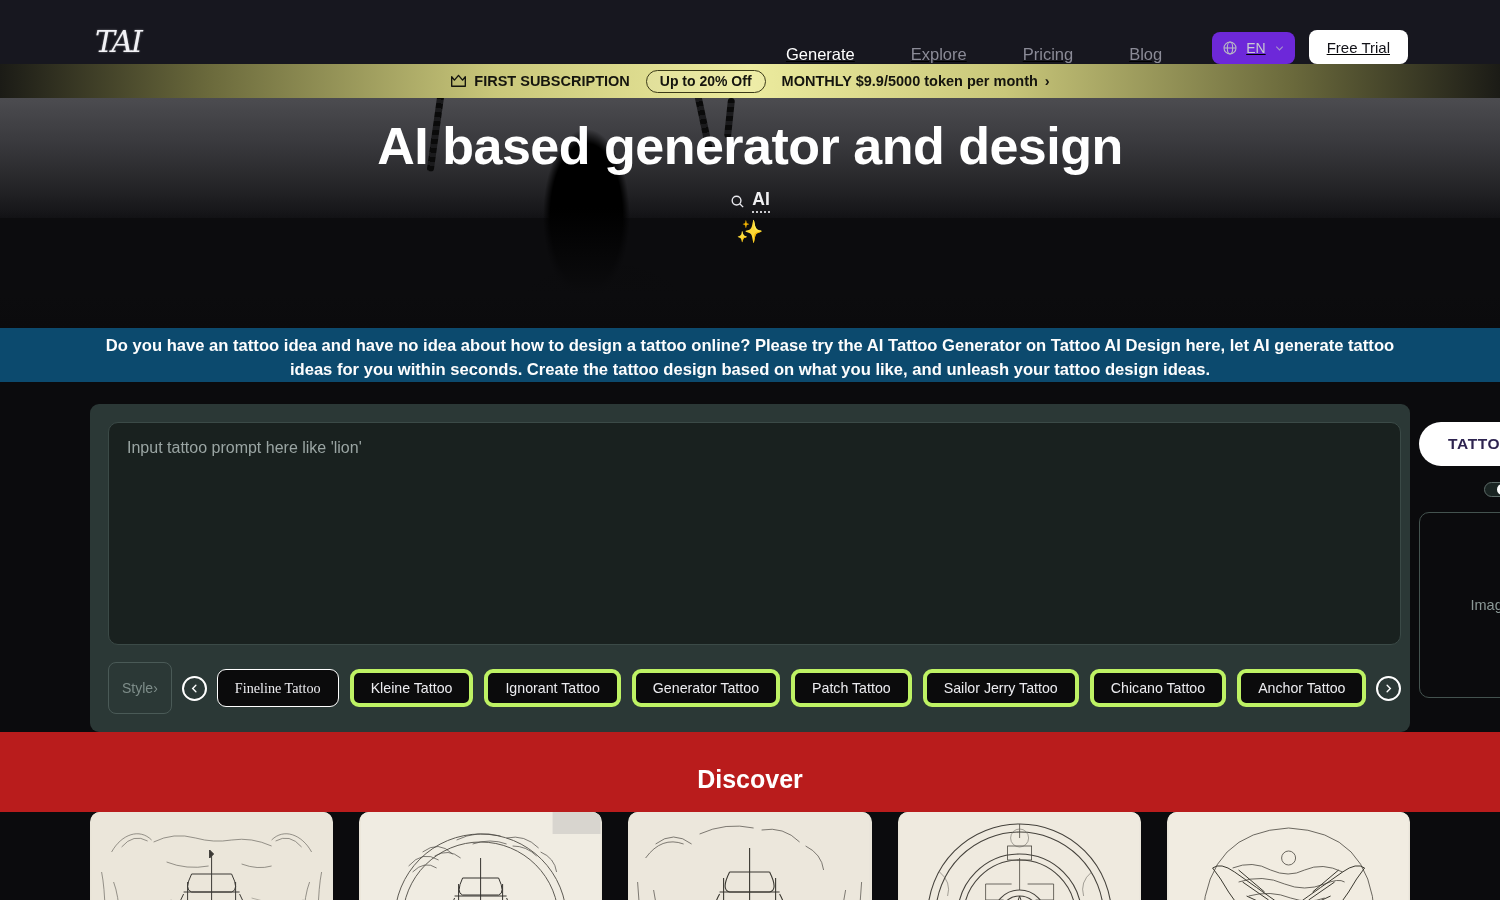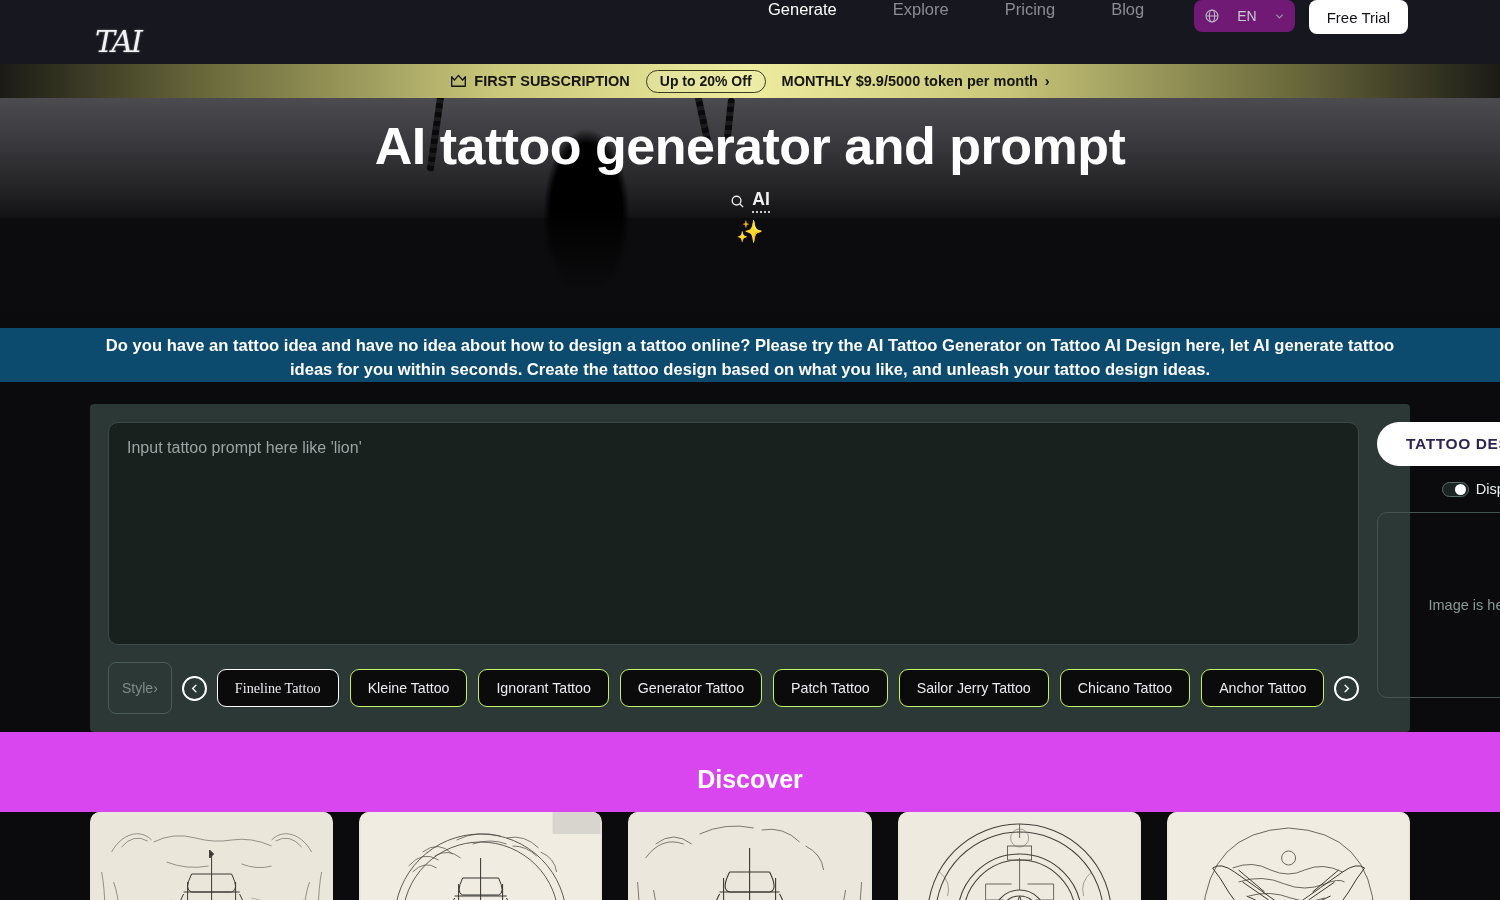--- a/index.html
+++ b/index.html
@@ -21,30 +21,30 @@
     position: absolute; left: 92px; top: 20px;
     width: 52px; height: 42px;
     font-family: "DejaVu Serif", serif;
     font-style: italic; font-size: 30px; color: #f2f2f6;
     letter-spacing: -2px;
     display: flex; align-items: center; justify-content: center;
     text-shadow: 0 0 2px rgba(255,255,255,.5);
   }
   .nav {
     position: absolute; right: 92px; top: 0;
-    height: 64px; display: flex; align-items: flex-start; gap: 0;
+    height: 64px; display: flex; align-items: flex-end; gap: 0; text-decoration: underline;
   }
   .nav-link {
     font-size: 16.5px; color: #8b8b97;
     padding: 0 28px; text-decoration: none; white-space: nowrap;
   }
   .nav-link.active { color: #ffffff; }
   .lang {
-    display: flex; align-items: center; gap: 17px;
-    background: #701a75; border-radius: 8px;
+    display: flex; align-items: center; gap: 8px;
+    background: #6d28d9; border-radius: 8px;
     height: 32px; padding: 0 10px; margin-left: 22px;
     color: #c9c9d2; font-size: 14px;
   }
   .globe { width: 16px; height: 16px; flex: 0 0 16px; }
   .chev { width: 11px; height: 11px; opacity: .75; }
   .free-trial {
     margin-left: 14px;
     background: #ffffff; color: #121218;
     border: none; border-radius: 8px;
     height: 34px; padding: 0 18px;
@@ -117,21 +117,21 @@
   }
   .desc {
     text-align: center; color: #fdfdfd;
     font-size: 16.6px; font-weight: bold; line-height: 1.45;
     max-width: 1320px; margin: 0 auto;
   }
 
   
   .panel-wrap { width: 1500px; background: #0b0b0d; padding: 22px 90px 0; }
   .panel {
-    width: 1320px; background: #2b3836; border-radius: 4px;
+    width: 1320px; background: #2b3836; border-radius: 9px;
     padding: 18px; display: flex; gap: 18px;
   }
   .panel-left { flex: 1 1 auto; display: flex; flex-direction: column; }
   .prompt-box {
     background: #19211f; border: 1px solid #3b4a47;
     border-radius: 10px; height: 223px; width: 100%;
     padding: 16px 18px; resize: none;
     color: #e4e7e6; font-size: 16px; font-family: inherit;
   }
   .prompt-box::placeholder { color: #9aa5a3; }
@@ -147,21 +147,21 @@
     flex: 0 0 auto; width: 25px; height: 25px; border-radius: 50%;
     border: 2px solid #ffffff; background: transparent; color: #fff;
     display: flex; align-items: center; justify-content: center;
     font-size: 12px; cursor: pointer; padding: 0; line-height: 1;
   }
   .chips {
     flex: 1 1 auto; display: flex; gap: 11px; overflow: hidden; align-items: center;
   }
   .chip {
     flex: 0 0 auto; height: 38px; padding: 0 17px;
-    background: #0b0b0c; border: 1px solid #bef264; border-radius: 9px;
+    background: #0b0b0c; border: 4px solid #bef264; border-radius: 9px;
     color: #ececf0; font-size: 14.2px; font-family: inherit;
     display: flex; align-items: center; white-space: nowrap; cursor: pointer;
   }
   .chip.selected { border: 1.6px solid #ffffff; font-family: Liberation Serif, serif; }
 
   .panel-right { flex: 0 0 190px; display: flex; flex-direction: column; align-items: center; }
   .design-btn {
     width: 190px; height: 44px; border-radius: 22px; border: none;
     background: #ffffff; color: #2e2450;
     font-size: 15.5px; font-weight: bold; letter-spacing: .6px;
@@ -181,21 +181,21 @@
   .toggle-label { color: #e8ecec; font-size: 14.6px; }
   .img-slot {
     margin-top: 15px; width: 190px; height: 186px;
     border: 1px solid #44534f; border-radius: 10px;
     display: flex; align-items: center; justify-content: center;
     color: #8b9896; font-size: 14.5px;
   }
 
   
   .discover-title {
-    width: 1500px; background: #d946ef;
+    width: 1500px; background: #b91c1c;
     text-align: center; color: #ffffff;
     font-size: 25px; font-weight: bold; padding: 33px 0 18px;
   }
   .cards {
     width: 1500px; background: #0b0b0d;
     display: flex; gap: 26px; padding: 0 90px;
   }
   .card {
     flex: 1 1 0; height: 160px; border-radius: 10px; overflow: hidden;
     background: #e9e4d8; position: relative;
@@ -248,21 +248,21 @@
   <div class="hero-bg">
     <div class="hero-sheen"></div>
     <div class="hero-silhouette"></div>
     <div class="hero-chain" style="left:432px; top:-4px; height:78px; transform:rotate(8deg);"></div>
     <div class="hero-chain" style="left:700px; top:-6px; height:60px; transform:rotate(-12deg);"></div>
     <div class="hero-chain" style="left:726px; top:0px; height:40px; transform:rotate(6deg);"></div>
     <div class="hero-fade"></div>
   </div>
 
   <div class="hero-inner">
-    <div class="hero-title">AI tattoo generator and prompt</div>
+    <div class="hero-title">AI based generator and design</div>
     <div class="hero-sub">
       <svg class="search-ico" viewBox="0 0 24 24" fill="none" stroke="#e9e9ee" stroke-width="2.2">
         <circle cx="10.5" cy="10.5" r="7"></circle>
           <path d="M16 16l5 5"></path>
       </svg>
       <span class="ai-word">AI</span>
     </div>
     <div class="sparkle">✨</div>
   </div>
 </div>

